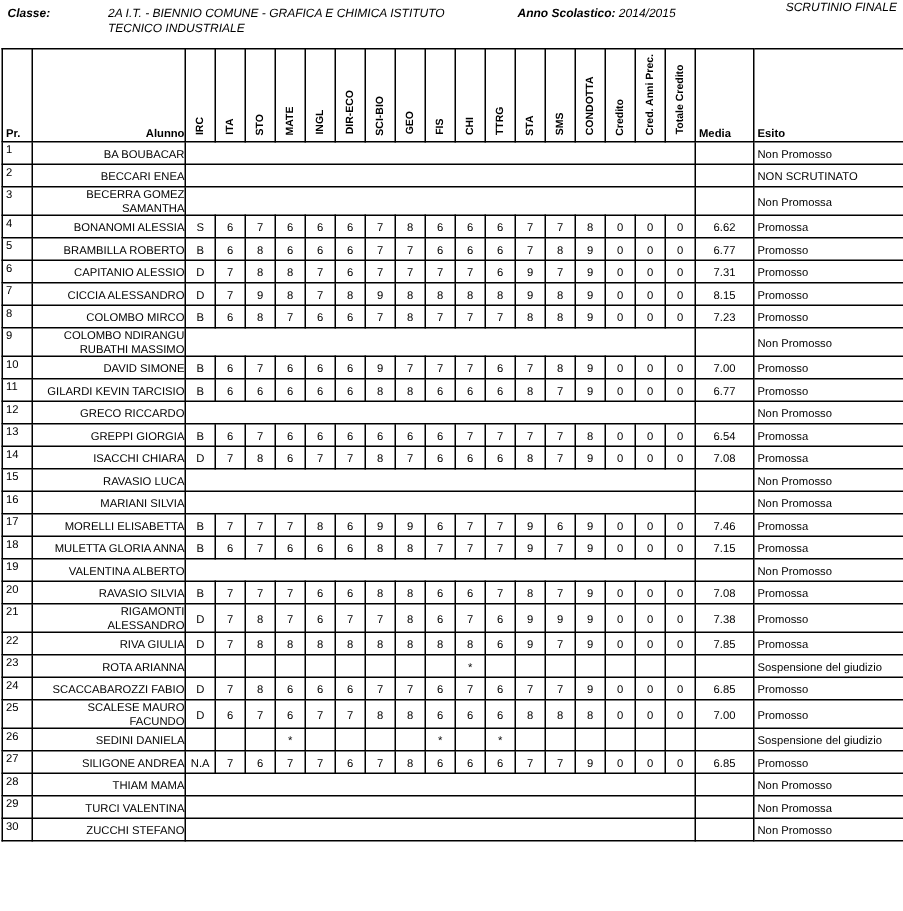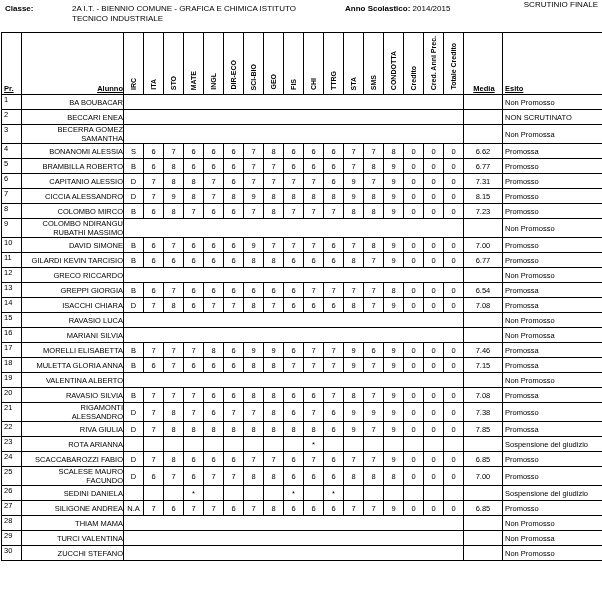--- a/index.html
+++ b/index.html
@@ -1,35 +1,35 @@
 <!DOCTYPE html>
 <html><head>
 <meta charset="utf-8">
 <style>
   * { margin:0; padding:0; box-sizing:border-box; }
   html,body { background:#fff; }
   body { font-family:"Liberation Sans", sans-serif; color:#000; }
   .page { width:602px; height:607px; background:#fff; position:relative; overflow:hidden; }
 
   
-  .top-header { position:relative; height:32px; font-size:8px; }
+  .top-header { position:relative; height:32px; font-size:8px;font-style:italic; }
   .classe-label { position:absolute; left:5px; top:4px; font-weight:bold; }
   .classe-value { position:absolute; left:40px; top:4px; white-space:pre-line; line-height:1.25;margin-left:32px; }
   .anno-block { position:absolute; left:345px; top:4px; }
   .anno-label { font-weight:bold; }
   .scrutinio { position:absolute; right:4px; top:0; font-weight:bold; font-weight:normal; }
 
   
   table { border-collapse:collapse; table-layout:fixed; width:600px; margin-left:1px; }
   th, td { border:1px solid #000; padding:0; }
-  thead th { vertical-align:bottom; font-weight:bold; height:62px; font-size:7.5px;text-decoration:underline; }
+  thead th { vertical-align:bottom; font-weight:bold; height:62px; font-size:7.5px; }
   th.pr-h    { width:20px;  text-align:left; padding-left:2px; padding-bottom:1px; }
   th.al-h    { width:102px; text-align:right; padding-left:2px; padding-bottom:1px; }
   th.gcol    { width:20px;  text-align:center; }
-  th.media-h { width:39px;  text-align:center; padding-left:2px; padding-bottom:1px; }
+  th.media-h { width:39px;  text-align:left; padding-left:2px; padding-bottom:1px; }
   th.esito-h { width:106px; text-align:left; padding-left:2px; padding-bottom:1px; }
   .rot { writing-mode:vertical-rl; transform:rotate(180deg); display:inline-block;
          font-size:7px; font-weight:bold; white-space:nowrap; padding-top:2px; padding-bottom:2px; }
 
   tbody td { height:15px; font-size:7.5px; vertical-align:middle; }
   td.pr     { text-align:left; padding-left:2px; vertical-align:top; }
   td.alunno { text-align:right; padding-left:2px; white-space:pre-line; line-height:1.2; }
   td.grade  { text-align:center; }
   td.media  { text-align:center; }
   td.esito  { text-align:left; padding-left:2px; }

